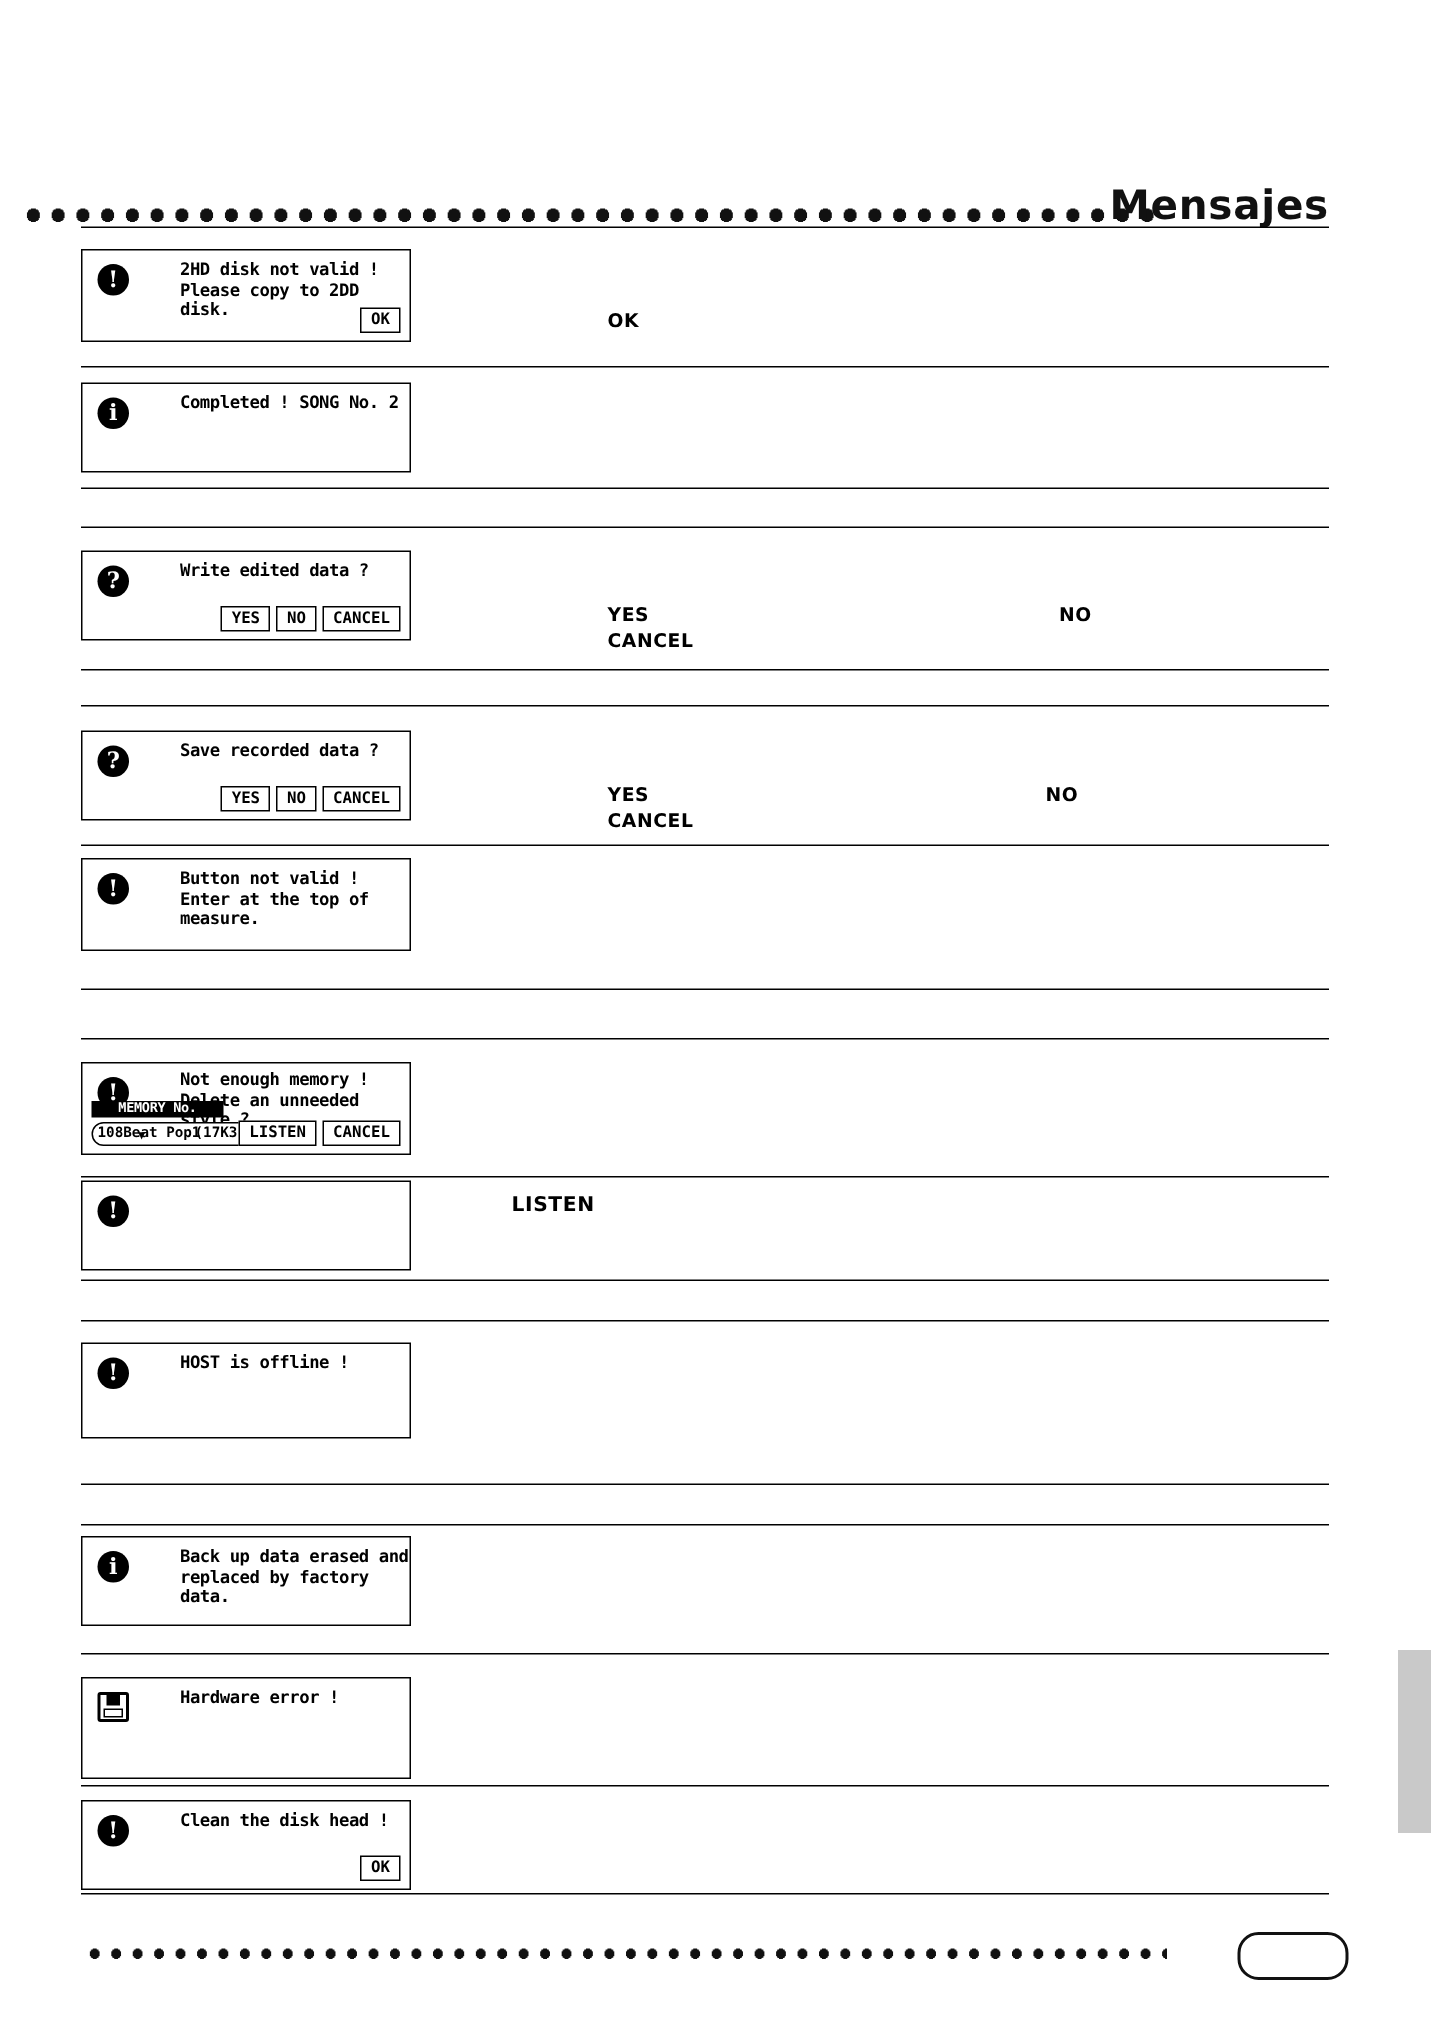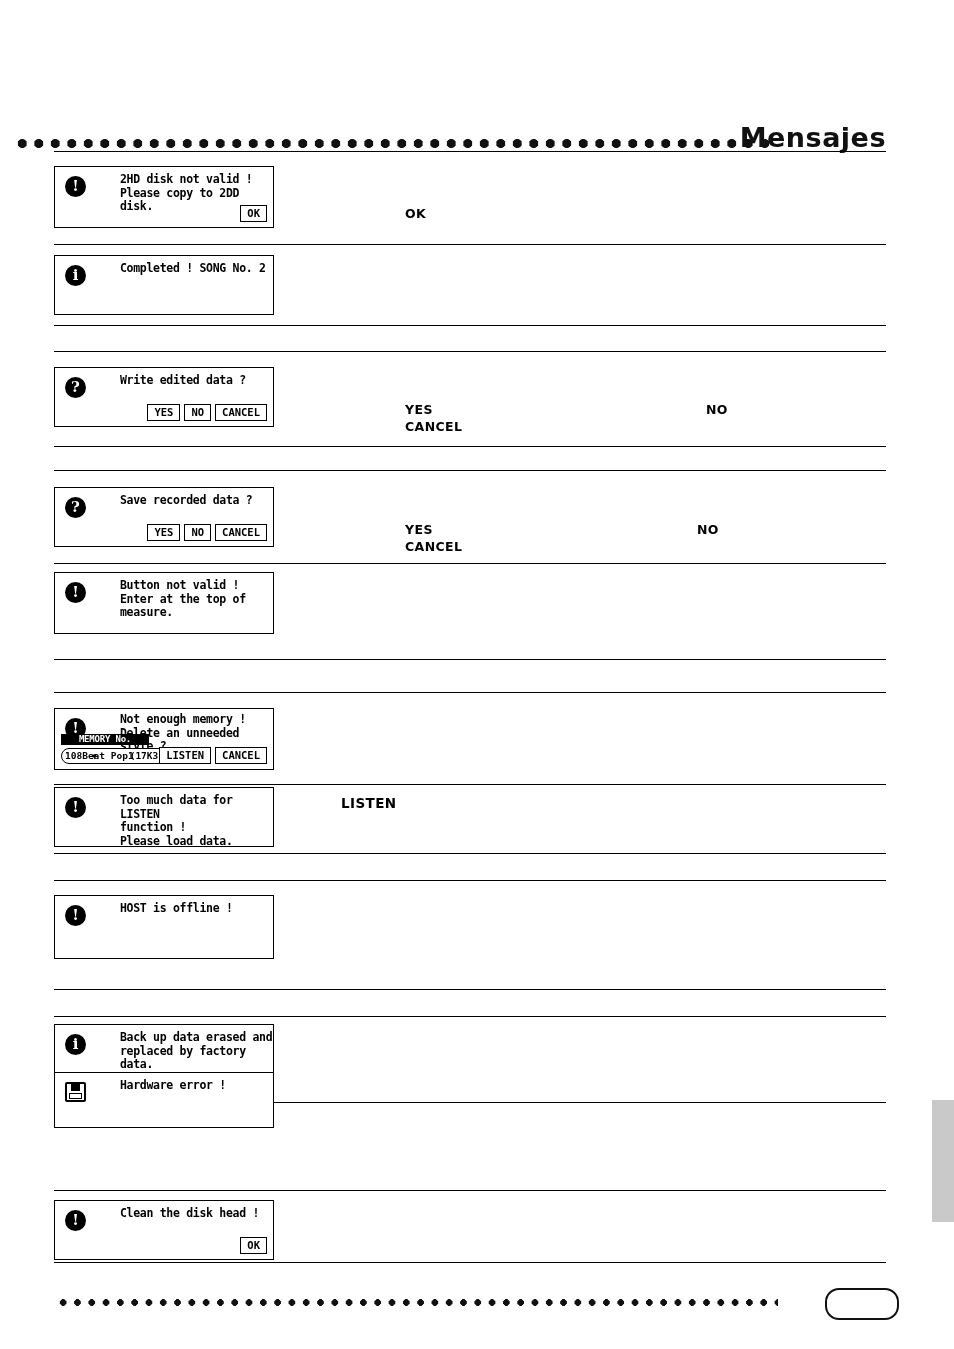--- a/index.html
+++ b/index.html
@@ -341,23 +341,20 @@
       <div class="lcd-btn">CANCEL</div>
     </div>
   </div>
 </div>
 
 <div class="lcd" style="top:787px; width:220px; height:60px;">
   <div class="lcd-inner">
     <div class="lcd-icon">
         <div class="icon-circle">!</div>
       </div>
-    <div class="lcd-text">Too much data for LISTEN
-function !
-Please load data.</div>
   </div>
 </div>
 
 <div class="lcd" style="top:895px; width:220px; height:64px;">
   <div class="lcd-inner">
     <div class="lcd-icon">
         <div class="icon-circle">!</div>
       </div>
     <div class="lcd-text">HOST is offline !</div>
   </div>
@@ -366,21 +363,21 @@
 <div class="lcd" style="top:1024px; width:220px; height:60px;">
   <div class="lcd-inner">
     <div class="lcd-icon">
         <div class="icon-circle">i</div>
       </div>
     <div class="lcd-text">Back up data erased and
 replaced by factory data.</div>
   </div>
 </div>
 
-<div class="lcd" style="top:1072px; width:220px; height:56px;">
+<div class="lcd" style="top:1118px; width:220px; height:68px;">
   <div class="lcd-inner">
     <div class="lcd-icon">
         <div class="icon-disk"></div>
       </div>
     <div class="lcd-text">Hardware error !</div>
   </div>
 </div>
 
 <div class="lcd" style="top:1200px; width:220px; height:60px;">
   <div class="lcd-inner">

